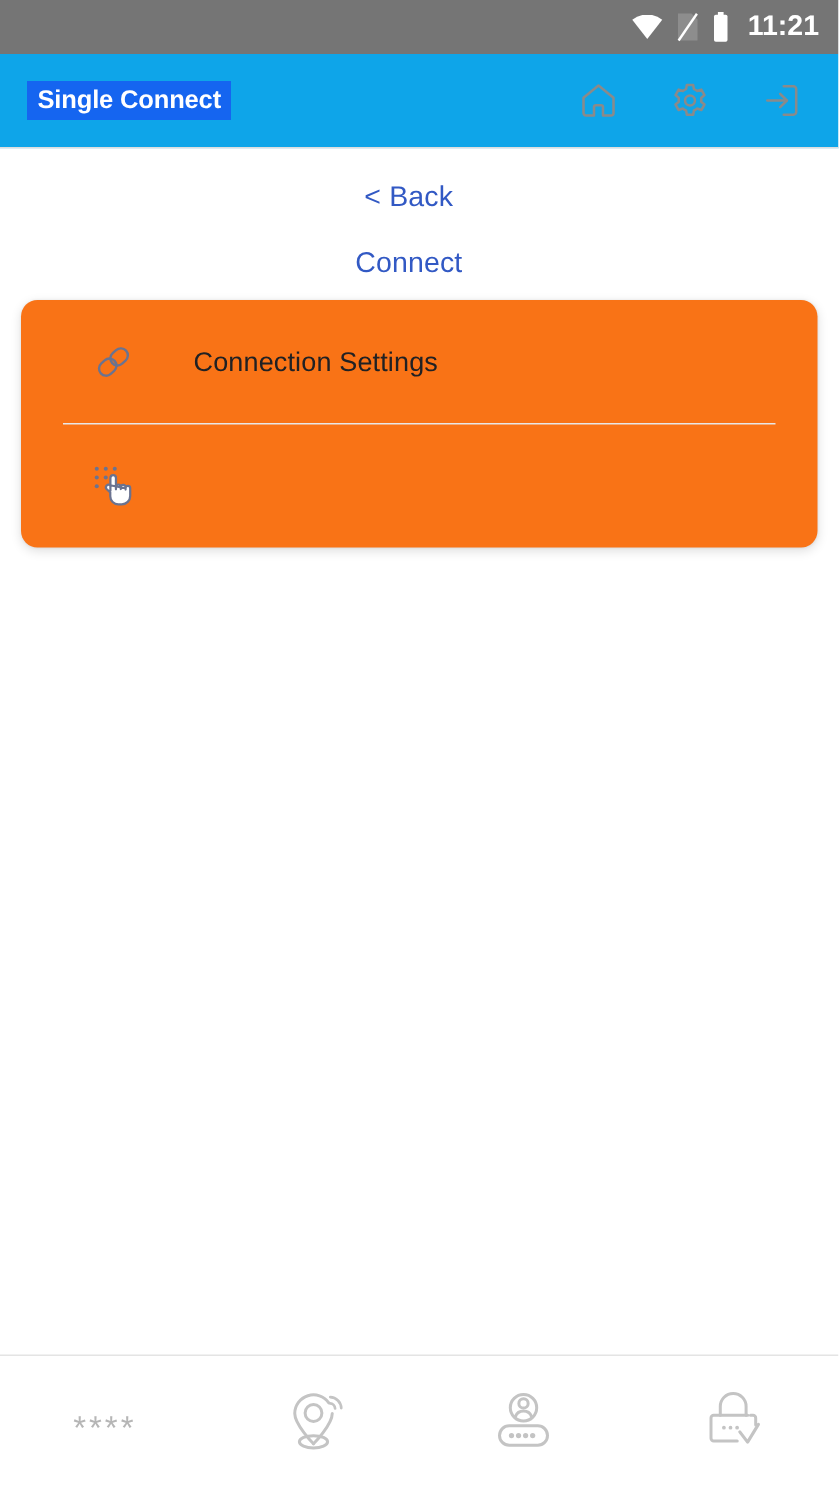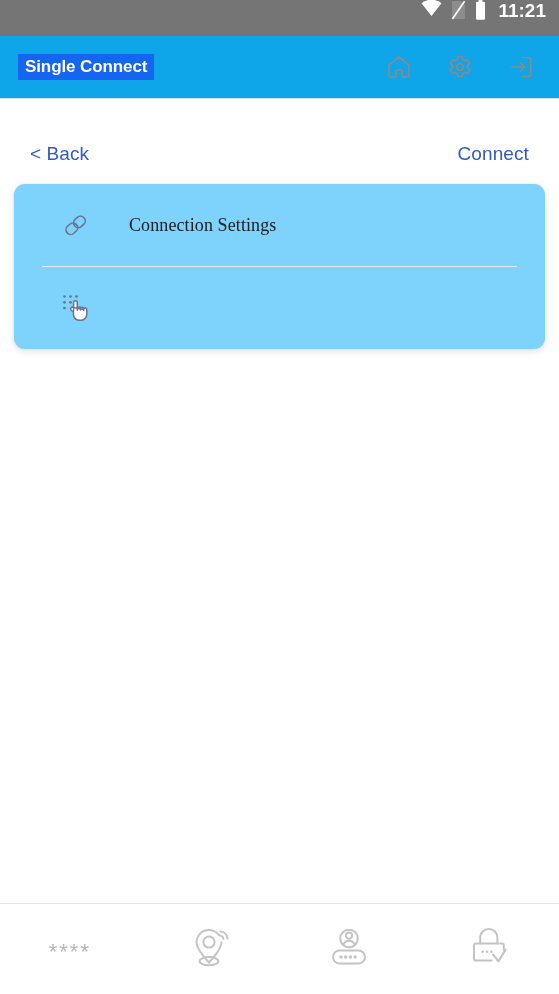--- a/index.html
+++ b/index.html
@@ -14,21 +14,21 @@
     font-family: "Liberation Sans", sans-serif;
     background: #ffffff;
     position: relative;
   }
 
   
   .status-bar {
     height: 36px;
     background: #757575;
     display: flex;
-    align-items: flex-start;
+    align-items: center;
     justify-content: flex-end;
     padding-right: 13px;
     gap: 9px;
   }
   .status-icon { display: flex; align-items: center; justify-content: center; }
   .status-time {
     color: #ffffff;
     font-size: 19px;
     font-weight: bold;
     letter-spacing: 0px;
@@ -65,41 +65,41 @@
     display: flex; align-items: center; justify-content: center;
     cursor: pointer;
   }
 
   
   .nav-row {
     height: 66px;
     display: flex;
     align-items: center;
     justify-content: space-between;
-    padding: 0 30px 0 30px;
+    padding: 0 44px 0 30px;
     margin-top: 22px;
+    flex-direction: column;
   }
   .nav-link {
     color: #3259c4;
     font-size: 19px;
     cursor: pointer;
     letter-spacing: 0.1px;
   }
 
   
   .card {
     position: absolute;
     left: 14px;
-    top: 184px;
+    top: 200px;
     width: 531px;
-    background: #7dd3fc;
+    background: #f97316;
     border-radius: 11px;
     box-shadow: 0 2px 7px rgba(0,0,0,0.13), 0 0 2px rgba(0,0,0,0.07);
     overflow: hidden;
-    font-family: Liberation Serif, serif;
   }
   .card-row {
     height: 82px;
     display: flex;
     align-items: center;
     padding-left: 40px;
     cursor: pointer;
   }
   .card-divider {
     height: 1px;

